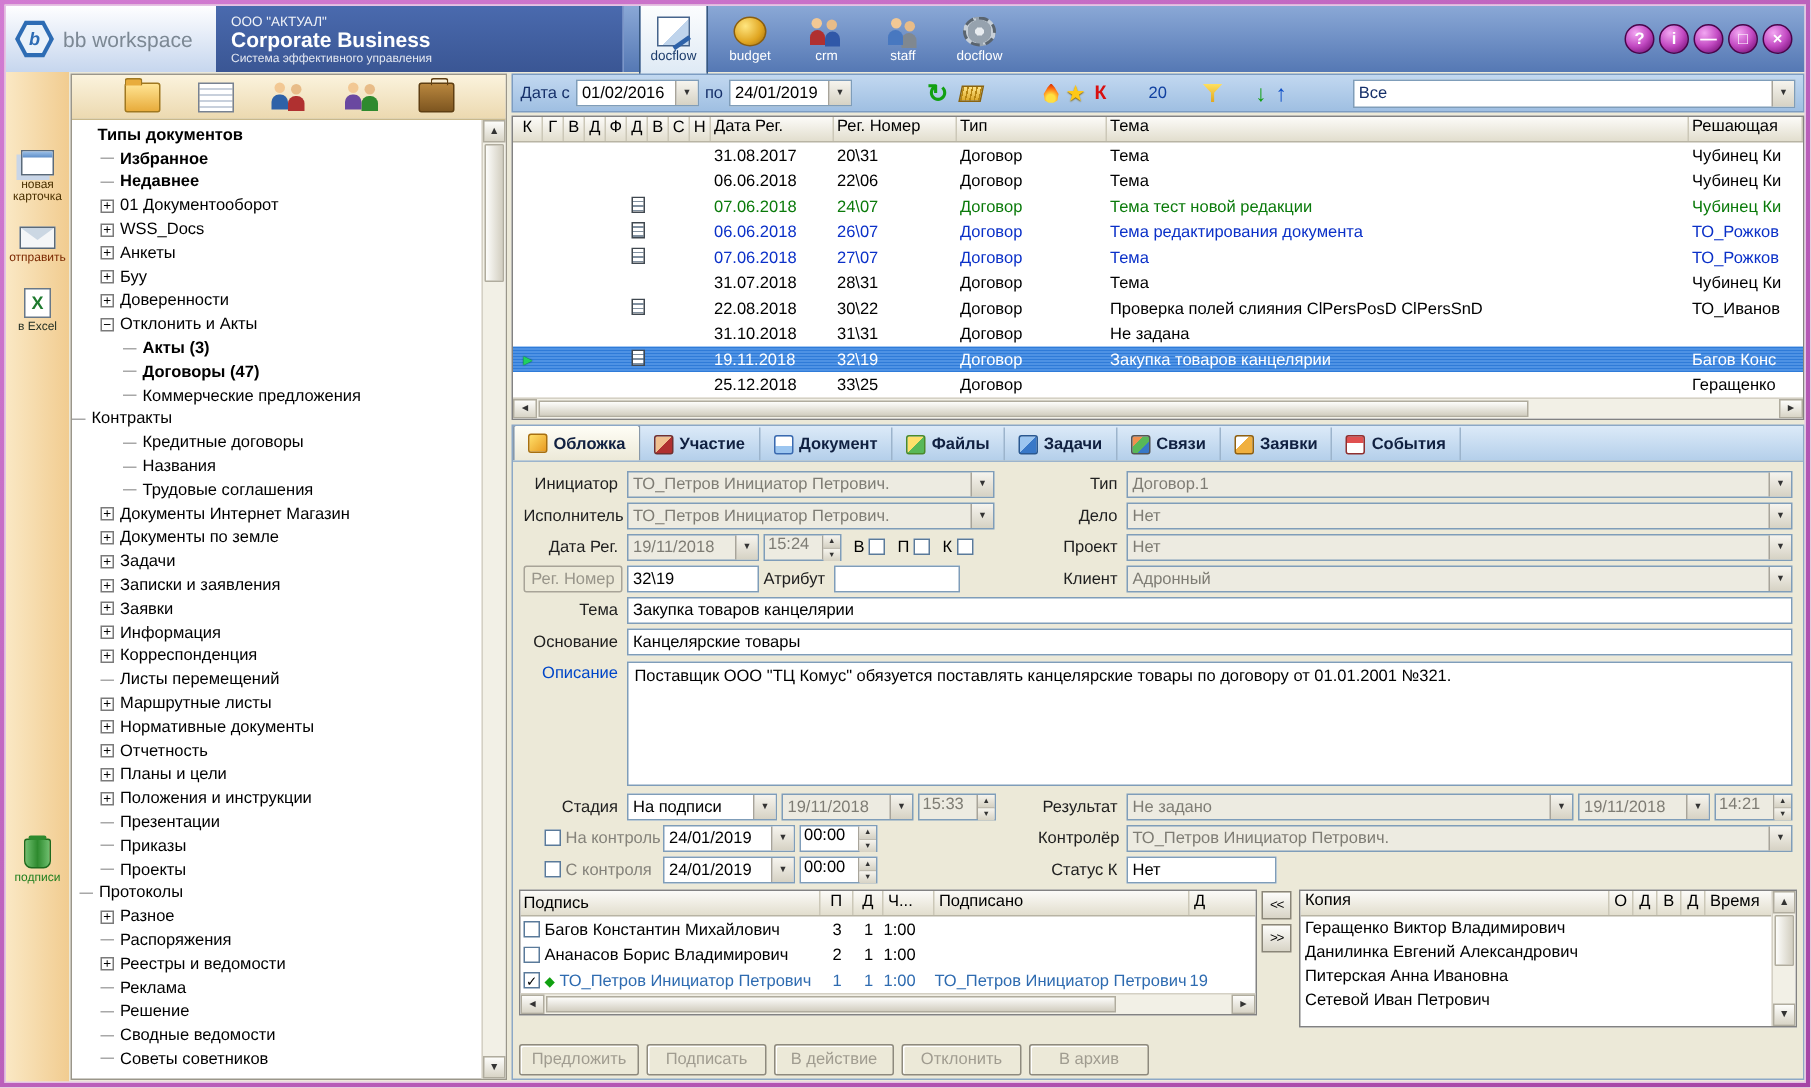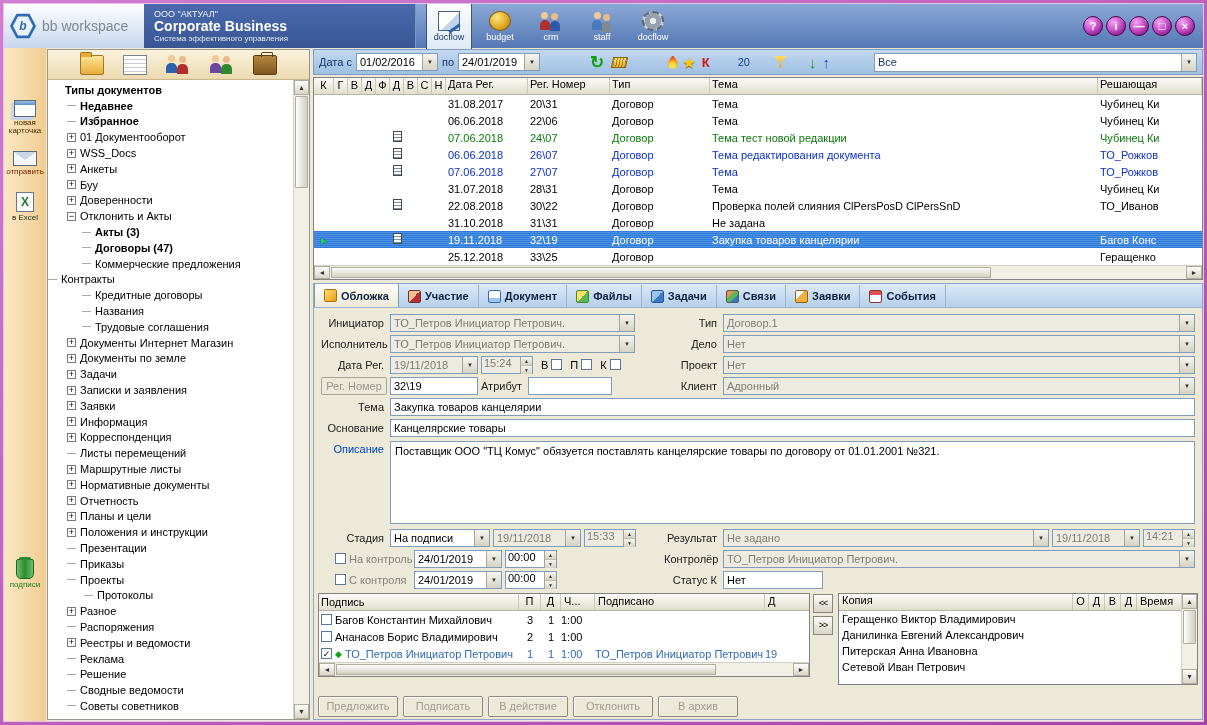--- a/index.html
+++ b/index.html
@@ -44,21 +44,21 @@
 .new-card-icon{width:22px;height:17px;background:#FFF;border:1px solid #5A6A7A;box-shadow:-3px 3px 0 #C9D6E8;}
 .new-card-icon::before{content:"";position:absolute;left:0;top:0;right:0;height:4px;background:linear-gradient(#9CC0E8,#5E8EC8);}
 .send-icon{width:24px;height:15px;background:#F4F6F8;border:1px solid #5A6A7A;position:relative;overflow:hidden;}
 .send-icon::before{content:"";position:absolute;left:0;top:0;width:0;border-left:11px solid transparent;border-right:11px solid transparent;border-top:8px solid #CBD7E3;}
 .excel-icon{width:18px;height:20px;background:#FFF;border:1px solid #687888;color:#1E7A2E;font-weight:bold;font-size:12px;text-align:center;line-height:18px;}
 .excel-icon::after{content:"X";}
 .delete-icon{width:18px;height:20px;background:linear-gradient(90deg,#6FBF6F,#2E8A2E 50%,#6FBF6F);border:1px solid #1E6A1E;border-radius:2px 2px 5px 5px;position:relative;}
 .delete-icon::before{content:"";position:absolute;top:-3px;left:2px;right:2px;height:3px;background:#2E8A2E;border-radius:2px;}
 
 
-.left-panel{width:263px;flex:none;display:flex;flex-direction:column;border:1px solid #9A968A;background:#fff;margin:1px;}
+.left-panel{width:291px;flex:none;display:flex;flex-direction:column;border:1px solid #9A968A;background:#fff;margin:1px;}
 .tree-toolbar{height:30px;flex:none;background:linear-gradient(180deg,#FBF3DD,#ECD9B0);border-bottom:1px solid #C8B88C;display:flex;align-items:center;justify-content:space-around;padding:0 22px;}
 .tb-ico{width:24px;height:20px;position:relative;cursor:pointer;display:block;}
 .folder-icon{background:linear-gradient(#FFE493,#E8AC3C);border:1px solid #A07820;border-radius:2px;}
 .folder-icon::before{content:"";position:absolute;top:-4px;left:-1px;width:10px;height:4px;background:#E8AC3C;border:1px solid #A07820;border-bottom:none;border-radius:2px 2px 0 0;}
 .notes-icon{background:repeating-linear-gradient(#FFF 0 3px,#C8D0DC 3px 4px);border:1px solid #788292;}
 .people-icon::before,.meeting-icon::before{content:"";position:absolute;left:2px;top:0;width:7px;height:7px;border-radius:50%;background:#F2C894;box-shadow:11px 1px 0 #E8BC88;}
 .people-icon::after{content:"";position:absolute;left:0;top:8px;width:11px;height:10px;border-radius:5px 5px 0 0;background:#2E62A8;box-shadow:11px 1px 0 #B03030;}
 .meeting-icon::after{content:"";position:absolute;left:0;top:8px;width:11px;height:10px;border-radius:5px 5px 0 0;background:#6A48A0;box-shadow:11px 1px 0 #2E8A2E;}
 .case-icon{background:linear-gradient(#B8863E,#7E5620);border:1px solid #5E3E12;border-radius:2px;}
 .case-icon::before{content:"";position:absolute;top:-4px;left:7px;width:10px;height:4px;border:1px solid #5E3E12;border-bottom:none;border-radius:2px 2px 0 0;}
@@ -273,25 +273,25 @@
             <span class="tb-ico case-icon"></span>
           </div>
       <div class="tree-wrap">
         <div class="tree" id="tree">
               <div class="tree-item b" style="padding-left:4px">
                 <span class="noexp"></span>
                 <span class="ti-label">Типы документов</span>
               </div>
               <div class="tree-item b" style="padding-left:19px">
                 <span class="dash"></span>
+                <span class="ti-label">Избранное</span>
+              </div>
+              <div class="tree-item b" style="padding-left:19px">
+                <span class="dash"></span>
                 <span class="ti-label">Недавнее</span>
-              </div>
-              <div class="tree-item b" style="padding-left:19px">
-                <span class="dash"></span>
-                <span class="ti-label">Избранное</span>
               </div>
               <div class="tree-item" style="padding-left:19px">
                 <span class="expander">+</span>
                 <span class="ti-label">01 Документооборот</span>
               </div>
               <div class="tree-item" style="padding-left:19px">
                 <span class="expander">+</span>
                 <span class="ti-label">WSS_Docs</span>
               </div>
               <div class="tree-item" style="padding-left:19px">
@@ -395,21 +395,21 @@
                 <span class="ti-label">Презентации</span>
               </div>
               <div class="tree-item" style="padding-left:19px">
                 <span class="dash"></span>
                 <span class="ti-label">Приказы</span>
               </div>
               <div class="tree-item" style="padding-left:19px">
                 <span class="dash"></span>
                 <span class="ti-label">Проекты</span>
               </div>
-              <div class="tree-item" style="padding-left:36px">
+              <div class="tree-item" style="padding-left:5px">
                 <span class="dash"></span>
                 <span class="ti-label">Протоколы</span>
               </div>
               <div class="tree-item" style="padding-left:19px">
                 <span class="expander">+</span>
                 <span class="ti-label">Разное</span>
               </div>
               <div class="tree-item" style="padding-left:19px">
                 <span class="dash"></span>
                 <span class="ti-label">Распоряжения</span>

